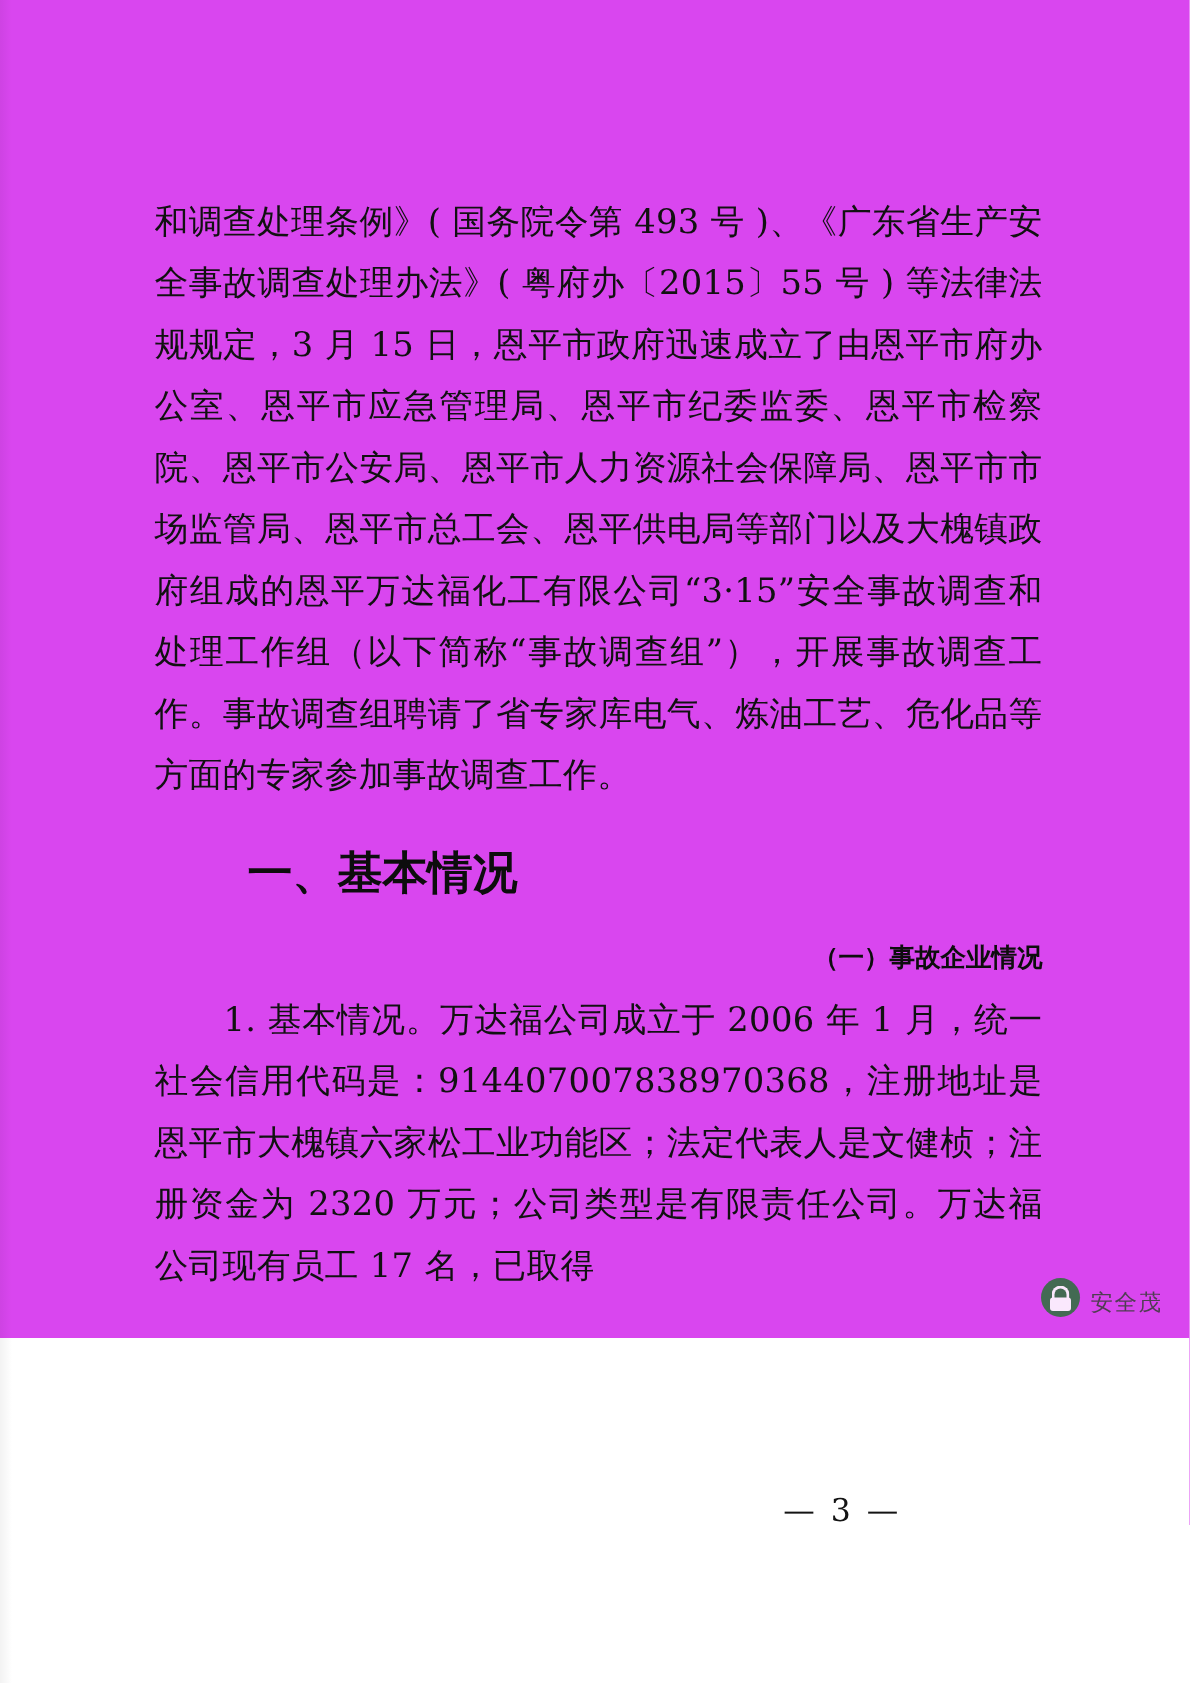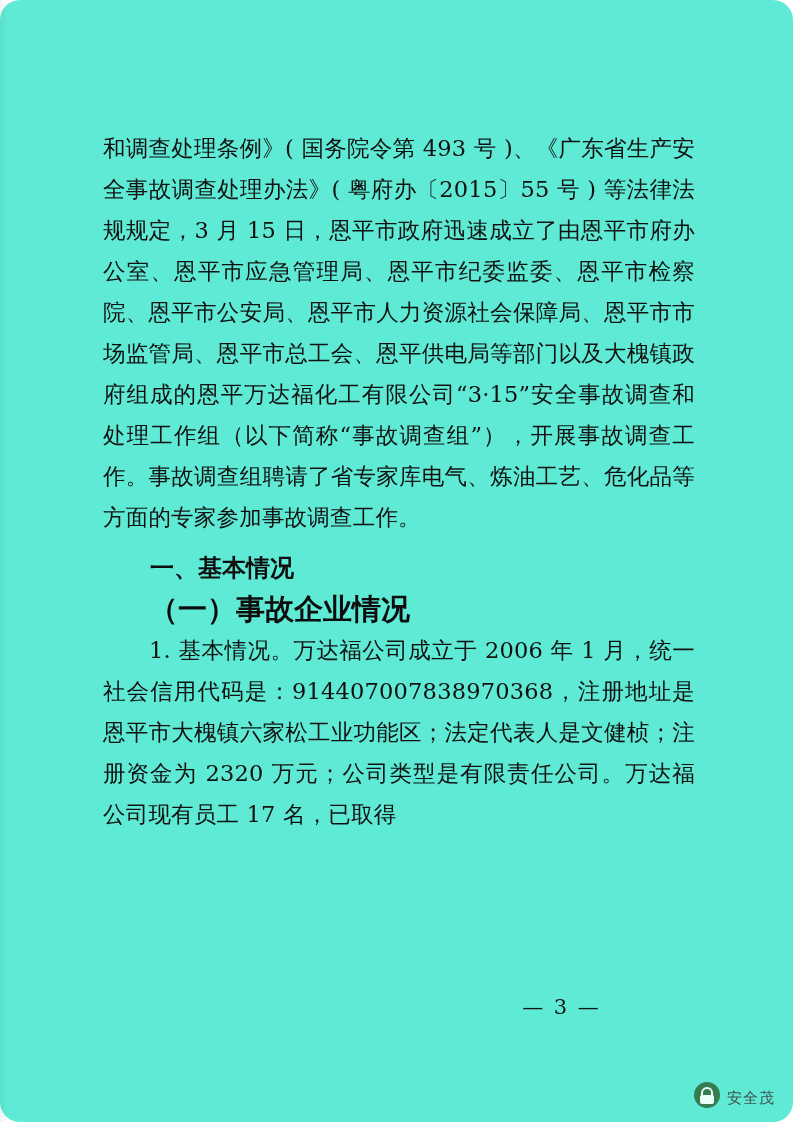--- a/index.html
+++ b/index.html
@@ -14,23 +14,22 @@
     color: #1a1a1a;
     position: relative;
     overflow: hidden;
   }
 
   .page {
     position: absolute;
     left: 0;
     top: 0;
     width: 793px;
-    height: 1122px;
-    background: #5eead4;
-    border-radius: 20px;
+    height: 892px;
+    background: #d946ef;
   }
 
   .content {
     position: absolute;
     left: 103px;
     top: 128px;
     width: 592px;
   }
 
   .para {
@@ -41,35 +40,36 @@
     margin: 0 0 0 0;
     letter-spacing: 0.2px;
     color: #111111;
   }
 
   .para.indent {
     text-indent: 46px;
   }
 
   .heading {
-    font-size: 24px;
+    font-size: 30px;
     line-height: 41px;
     font-weight: bold;
     text-indent: 46px;
-    margin: 1px;
+    margin: 16px;
     color: #0d0d0d;
   }
 
   .heading-sub {
-    font-size: 29px;
+    font-size: 17px;
     line-height: 41px;
     font-weight: bold;
     text-indent: 46px;
     margin: 0;
     color: #0d0d0d;
+    text-align: right;
   }
 
   .spacer-sm { height: 8px; }
 
   .page-number {
     position: absolute;
     left: 0;
     top: 995px;
     width: 793px;
     text-align: center;

